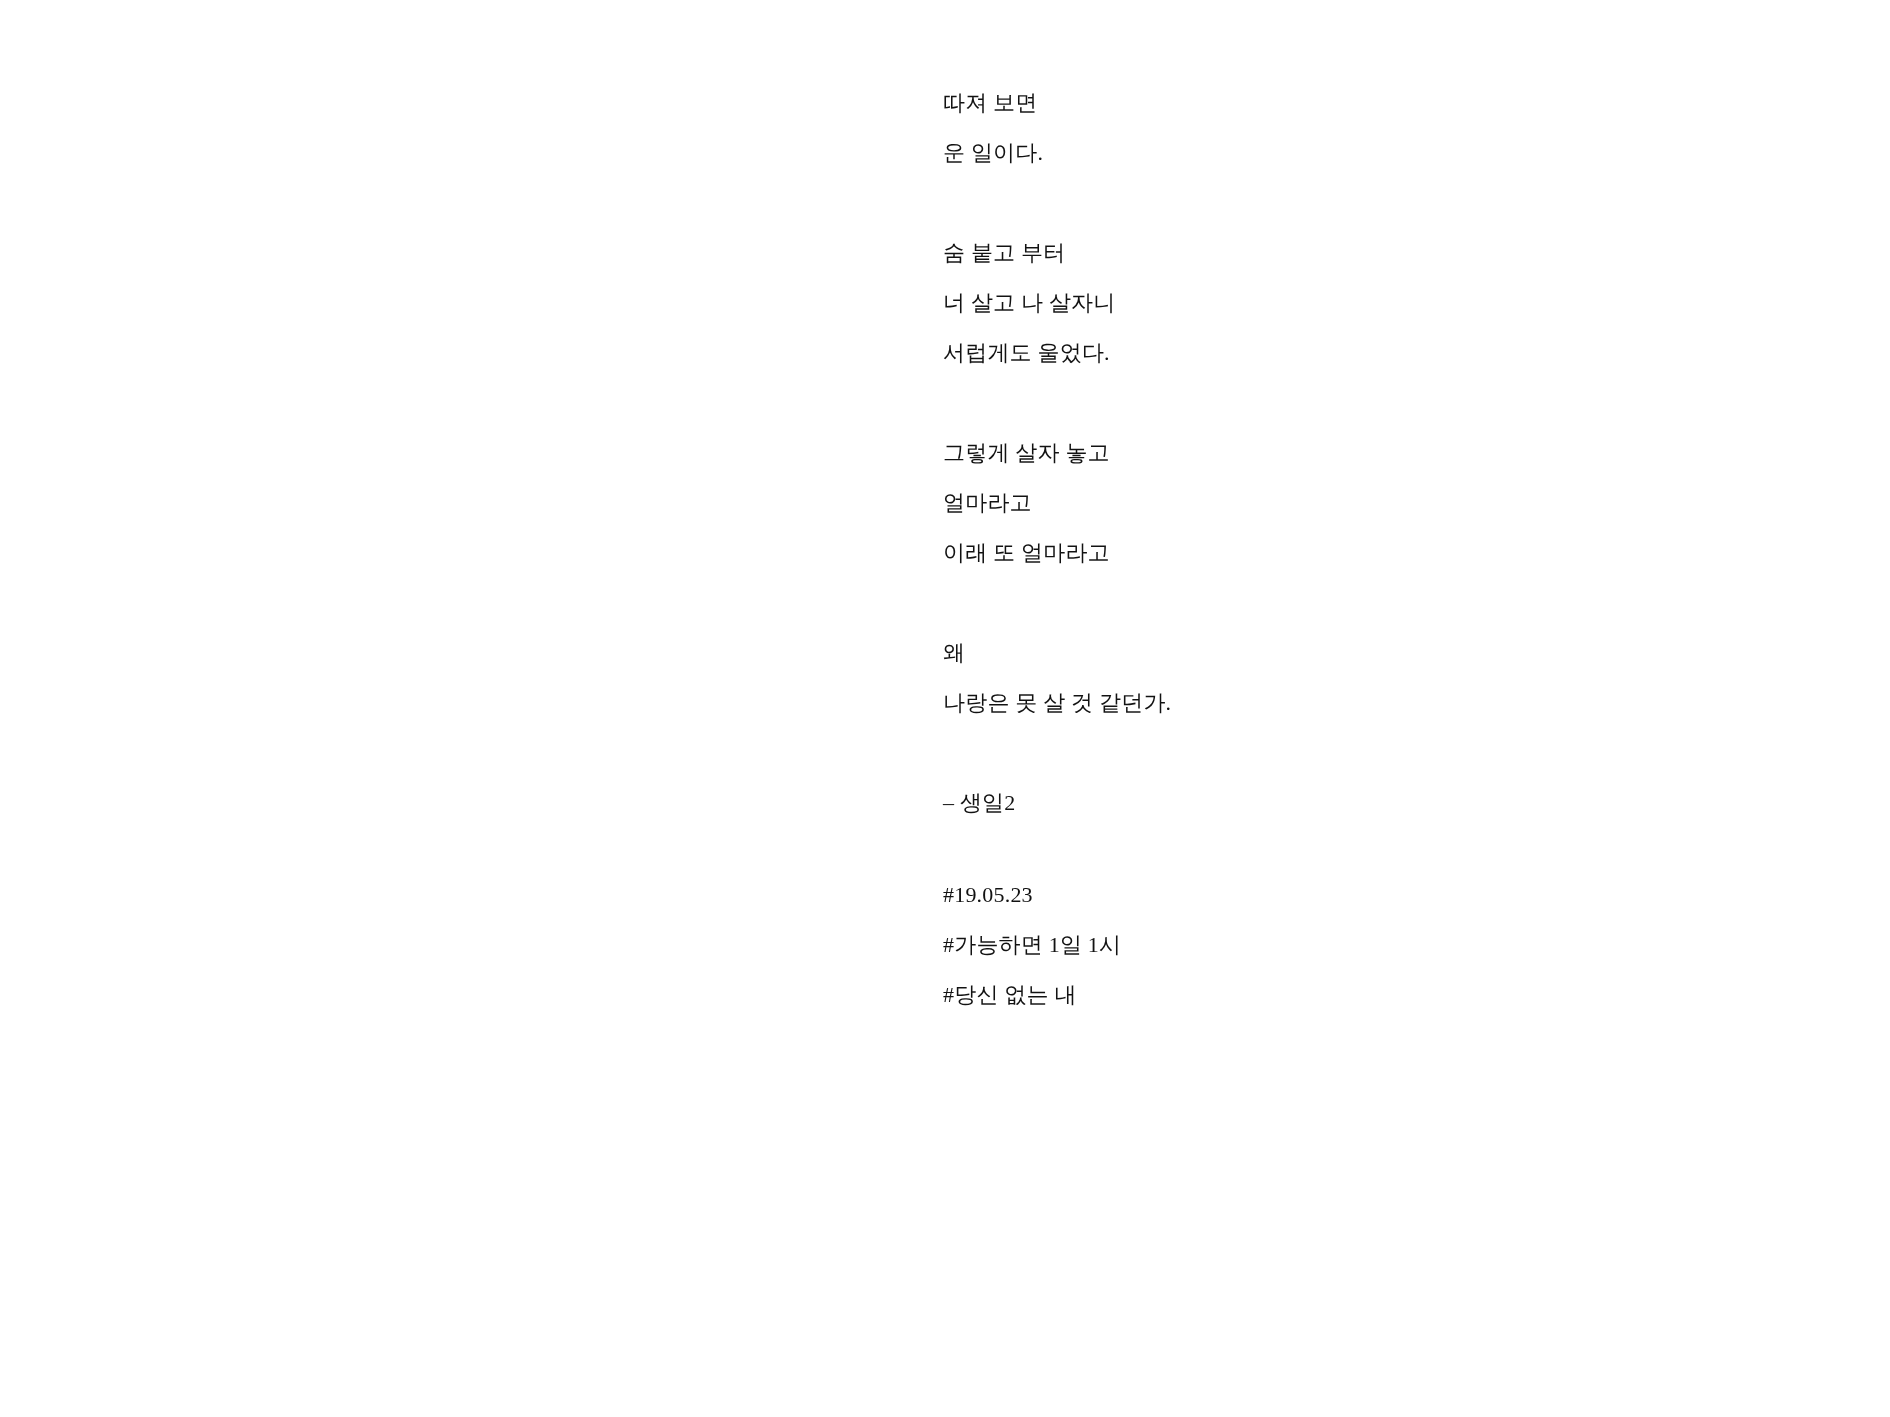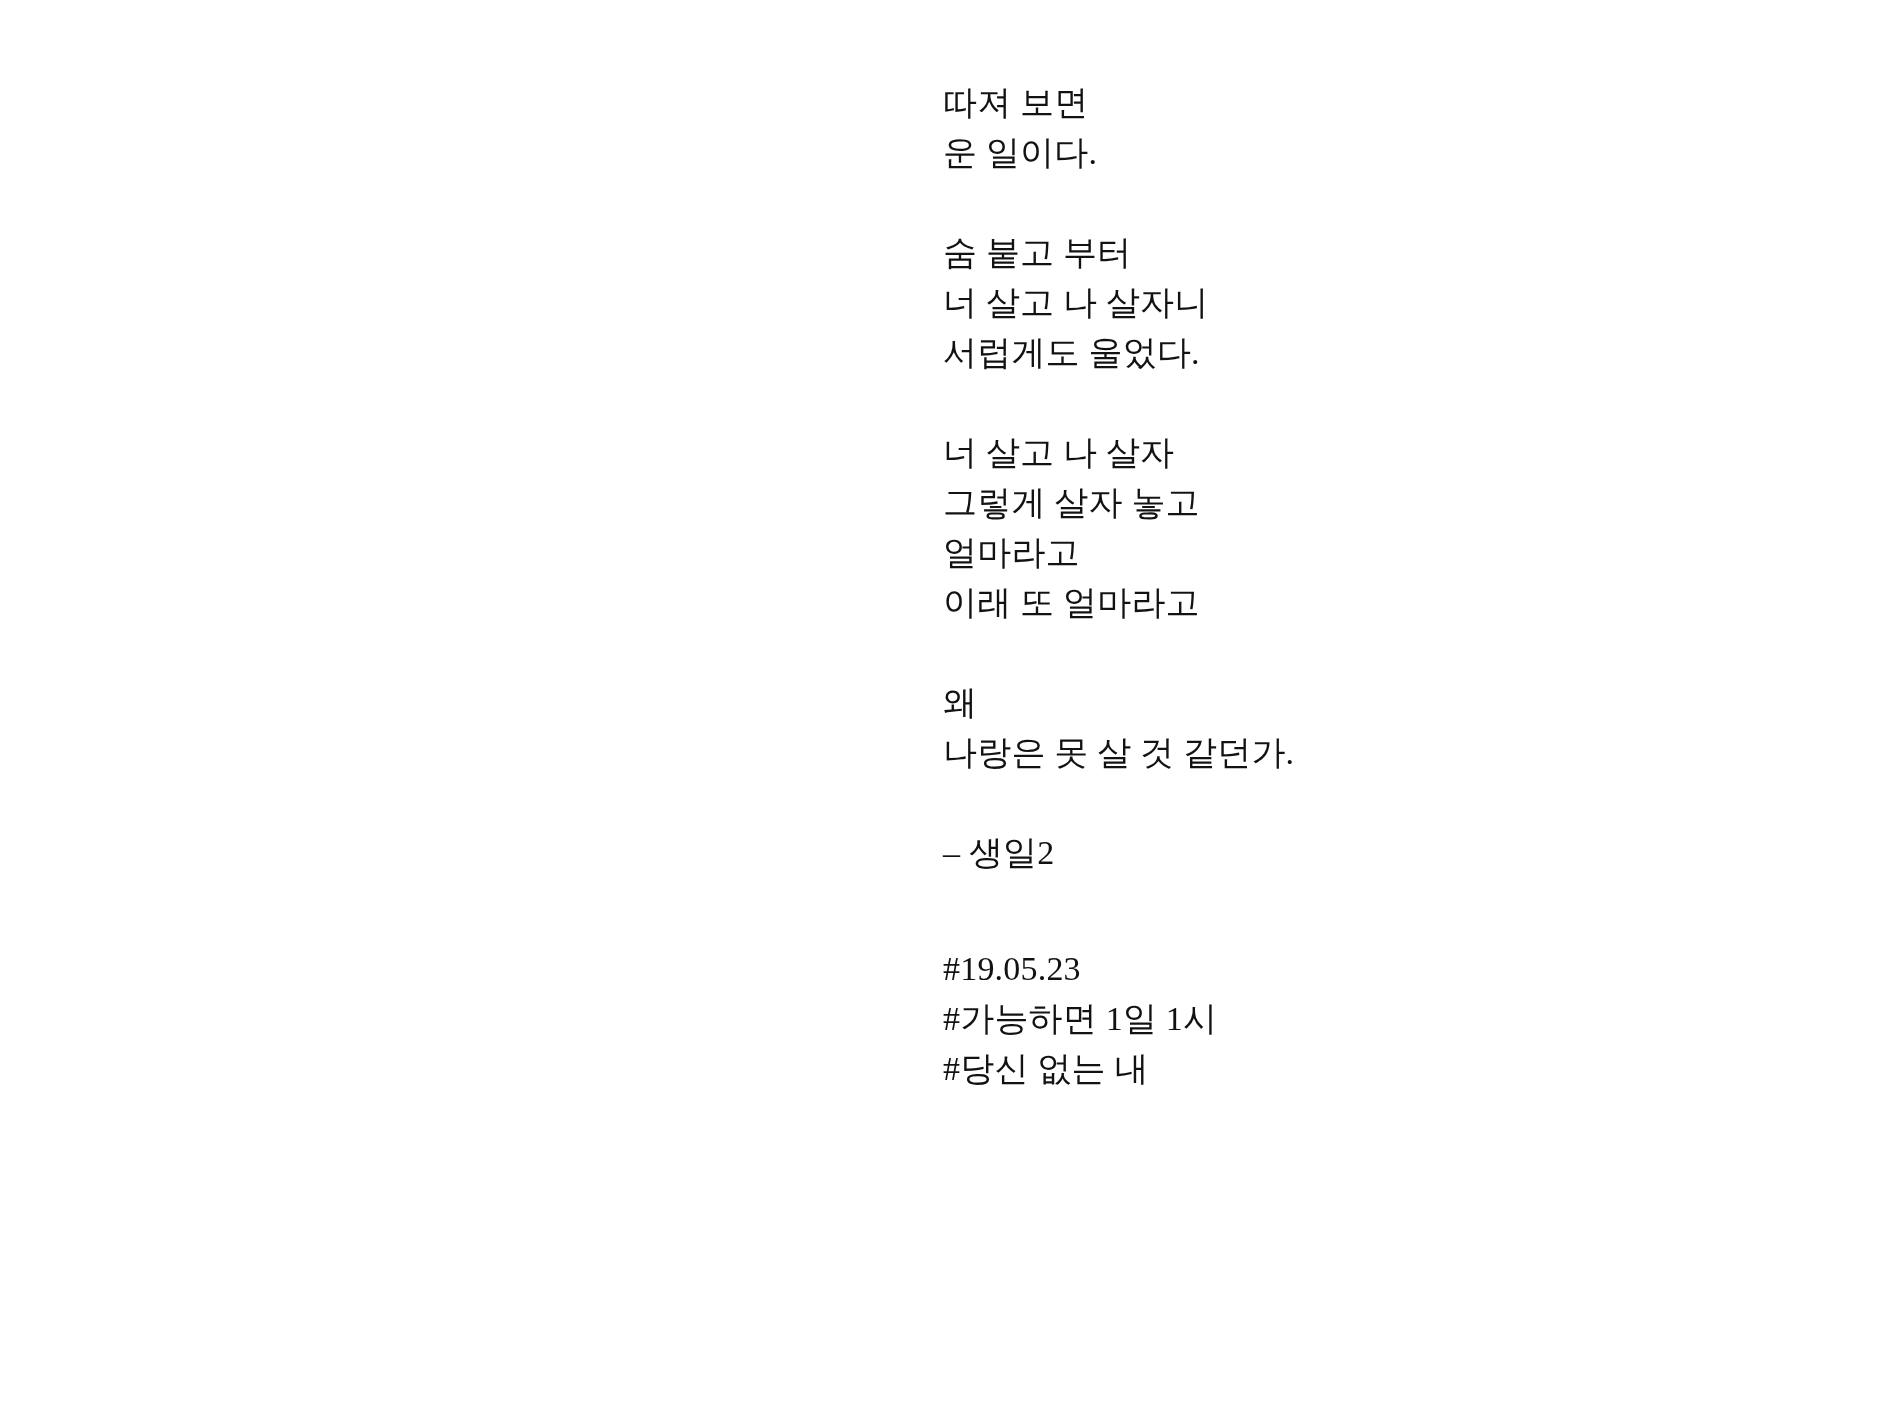--- a/index.html
+++ b/index.html
@@ -16,54 +16,53 @@
     width: 1890px;
     height: 1417px;
     background: #ffffff;
   }
 
   .poem-text {
     position: absolute;
     left: 943px;
     top: 78px;
     font-family: "Liberation Serif", "DejaVu Serif", serif;
-    font-size: 34px;
+    font-size: 22px;
     line-height: 50px;
     letter-spacing: 0.2px;
     color: #121212;
     font-weight: 400;
   }
 
   .stanza { margin-bottom: 50px; }
 
   .line {
     height: 50px;
     white-space: pre;
   }
 
-  .attribution { margin-bottom: 66px; }
+  .attribution { margin-bottom: 42px; }
 
   .hashtags { margin-bottom: 0; margin-top: 23px; }
 </style>
 </head>
 <body>
 
 <main class="poem-page" style="background: rgb(255, 255, 255);">
   <div class="poem-text" style="color: rgb(18, 18, 18);">
       <div class="stanza">
         <p class="line">따져 보면</p>
         <p class="line">운 일이다.</p>
       </div>
       <div class="stanza">
         <p class="line">숨 붙고 부터</p>
         <p class="line">너 살고 나 살자니</p>
         <p class="line">서럽게도 울었다.</p>
       </div>
       <div class="stanza">
-        <p class="line">너 살고 나 살자</p>
         <p class="line">그렇게 살자 놓고</p>
         <p class="line">얼마라고</p>
         <p class="line">이래 또 얼마라고</p>
       </div>
       <div class="stanza">
         <p class="line">왜</p>
         <p class="line">나랑은 못 살 것 같던가.</p>
       </div>
       <p class="line attribution">– 생일2</p>
       <div class="stanza hashtags">

